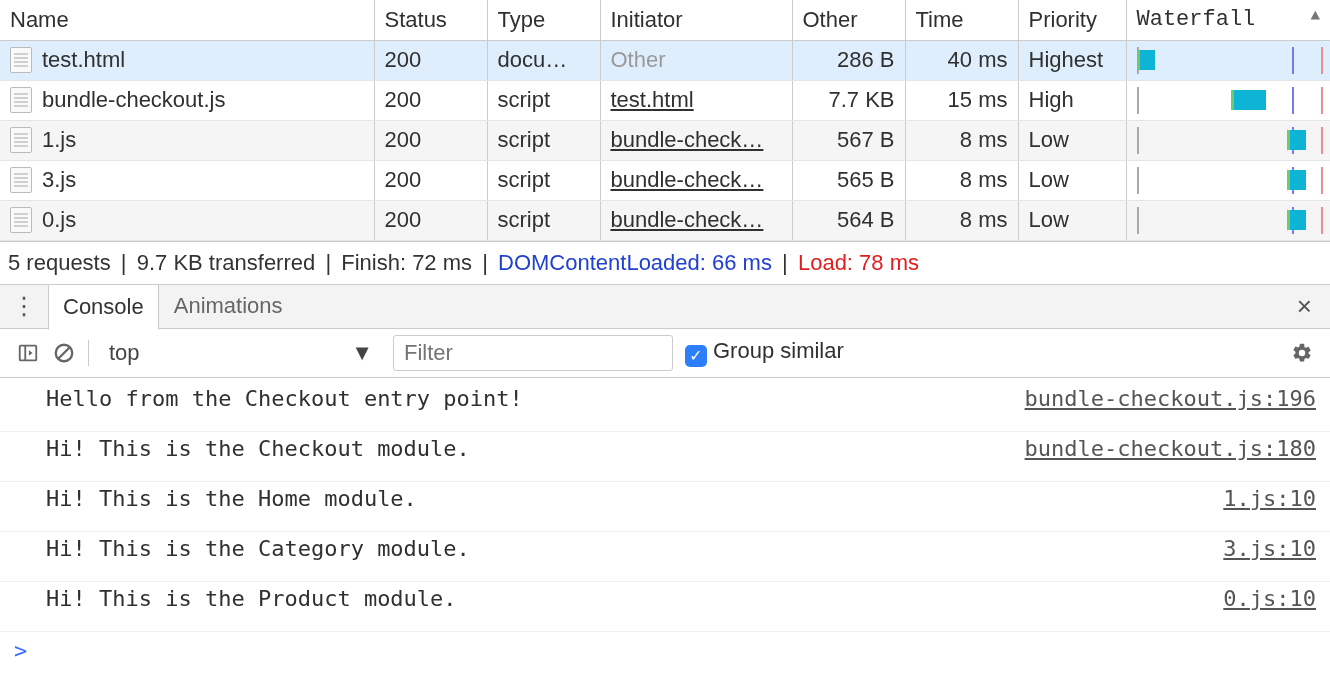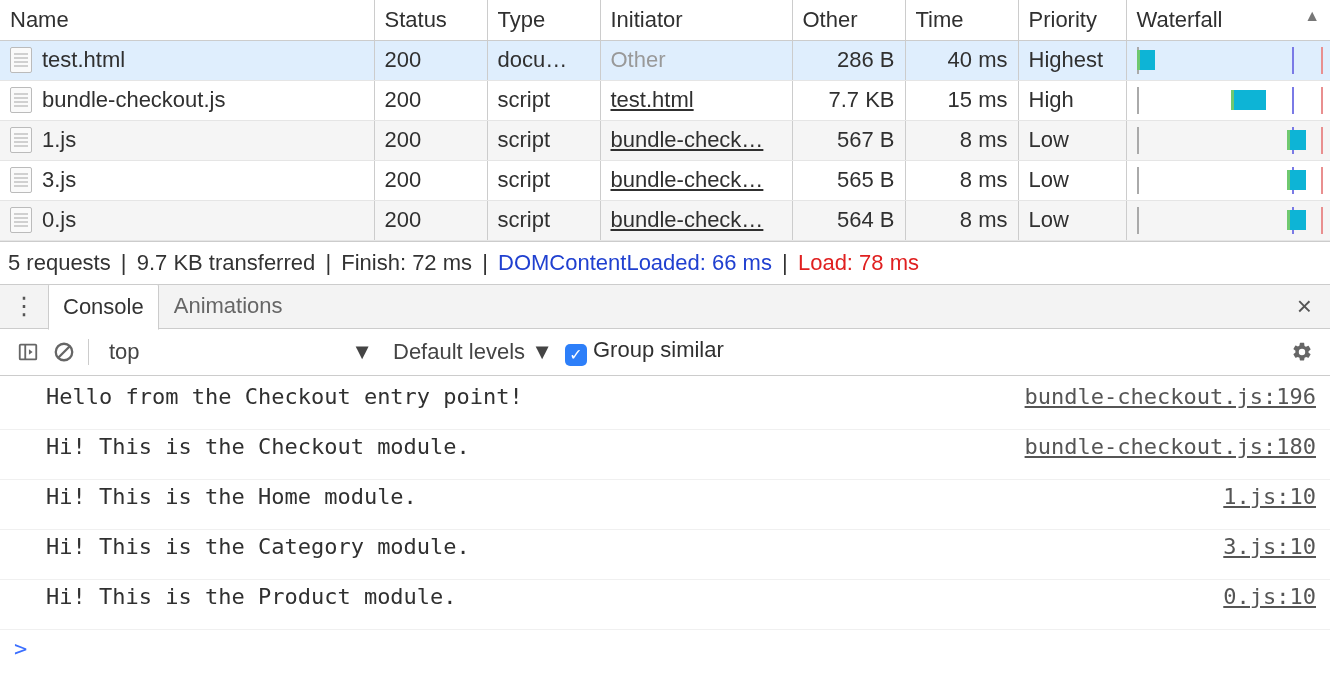--- a/index.html
+++ b/index.html
@@ -30,21 +30,21 @@
   .network th:last-child, .network td:last-child { border-right: none; }
   .network tr.selected td { background: #dfeefd; }
   .network tr.stripe td { background: #f5f5f5; }
   .col-name   { width: 374px; }
   .col-status { width: 113px; }
   .col-type   { width: 113px; }
   .col-init   { width: 192px; }
   .col-size   { width: 113px; text-align: right; }
   .col-time   { width: 113px; text-align: right; }
   .col-prio   { width: 108px; }
-  .col-wf     { width: 204px; position: relative; padding: 0; }
+  .col-wf     { width: 204px; position: relative; padding: 0; font-family: Liberation Mono, monospace; }
   td.col-size, td.col-time { text-align: right; }
   th.col-size, th.col-time { text-align: left; }
   .name-cell { display:flex; align-items:center; gap:10px; }
   .file-icon {
      width: 22px; height: 26px; display:inline-block;
      background: #fafafa; border: 1px solid #bbb; border-radius: 2px; position: relative; flex-shrink:0;
   }
   .file-icon::before {
      content:""; position:absolute; left:3px; right:3px; top:5px; height:2px; background:#d0d0d0; box-shadow: 0 4px 0 #d0d0d0, 0 8px 0 #d0d0d0, 0 12px 0 #d0d0d0;
   }
@@ -264,24 +264,21 @@
     <svg viewBox="0 0 24 24" fill="none" stroke="#666" stroke-width="2.5">
         <circle cx="12" cy="12" r="9"></circle>
         <line x1="6" y1="18" x2="18" y2="6"></line>
       </svg>
   </span>
   <span class="divider"></span>
   <div class="context-select">
     <span>top</span>
     <span>▼</span>
   </div>
-  <div class="levels">
-    <span>Default levels</span>
-    <span>▼</span>
-  </div>
+  <input class="filter-input" placeholder="Filter" style="">
   <div>
     <span class="chk">✓</span><span>Group similar</span>
   </div>
   <span class="tool-icon gear">
     <svg viewBox="0 0 24 24" fill="#666">
         <path d="M19.14,12.94a7.07,7.07,0,0,0,.05-.94,7.07,7.07,0,0,0-.05-.94l2.03-1.58a.5.5,0,0,0,.12-.64l-1.92-3.32a.5.5,0,0,0-.61-.22l-2.39.96a7,7,0,0,0-1.62-.94l-.36-2.54A.5.5,0,0,0,13.9,2h-3.8a.5.5,0,0,0-.49.42L9.25,4.96a7,7,0,0,0-1.62.94l-2.39-.96a.5.5,0,0,0-.61.22L2.71,8.48a.5.5,0,0,0,.12.64l2.03,1.58a7.07,7.07,0,0,0-.05.94,7.07,7.07,0,0,0,.05.94L2.83,14.16a.5.5,0,0,0-.12.64l1.92,3.32a.5.5,0,0,0,.61.22l2.39-.96a7,7,0,0,0,1.62.94l.36,2.54a.5.5,0,0,0,.49.42h3.8a.5.5,0,0,0,.49-.42l.36-2.54a7,7,0,0,0,1.62-.94l2.39.96a.5.5,0,0,0,.61-.22l1.92-3.32a.5.5,0,0,0-.12-.64ZM12,15.5A3.5,3.5,0,1,1,15.5,12,3.5,3.5,0,0,1,12,15.5Z"></path>
       </svg>
   </span>
 </div>
 

